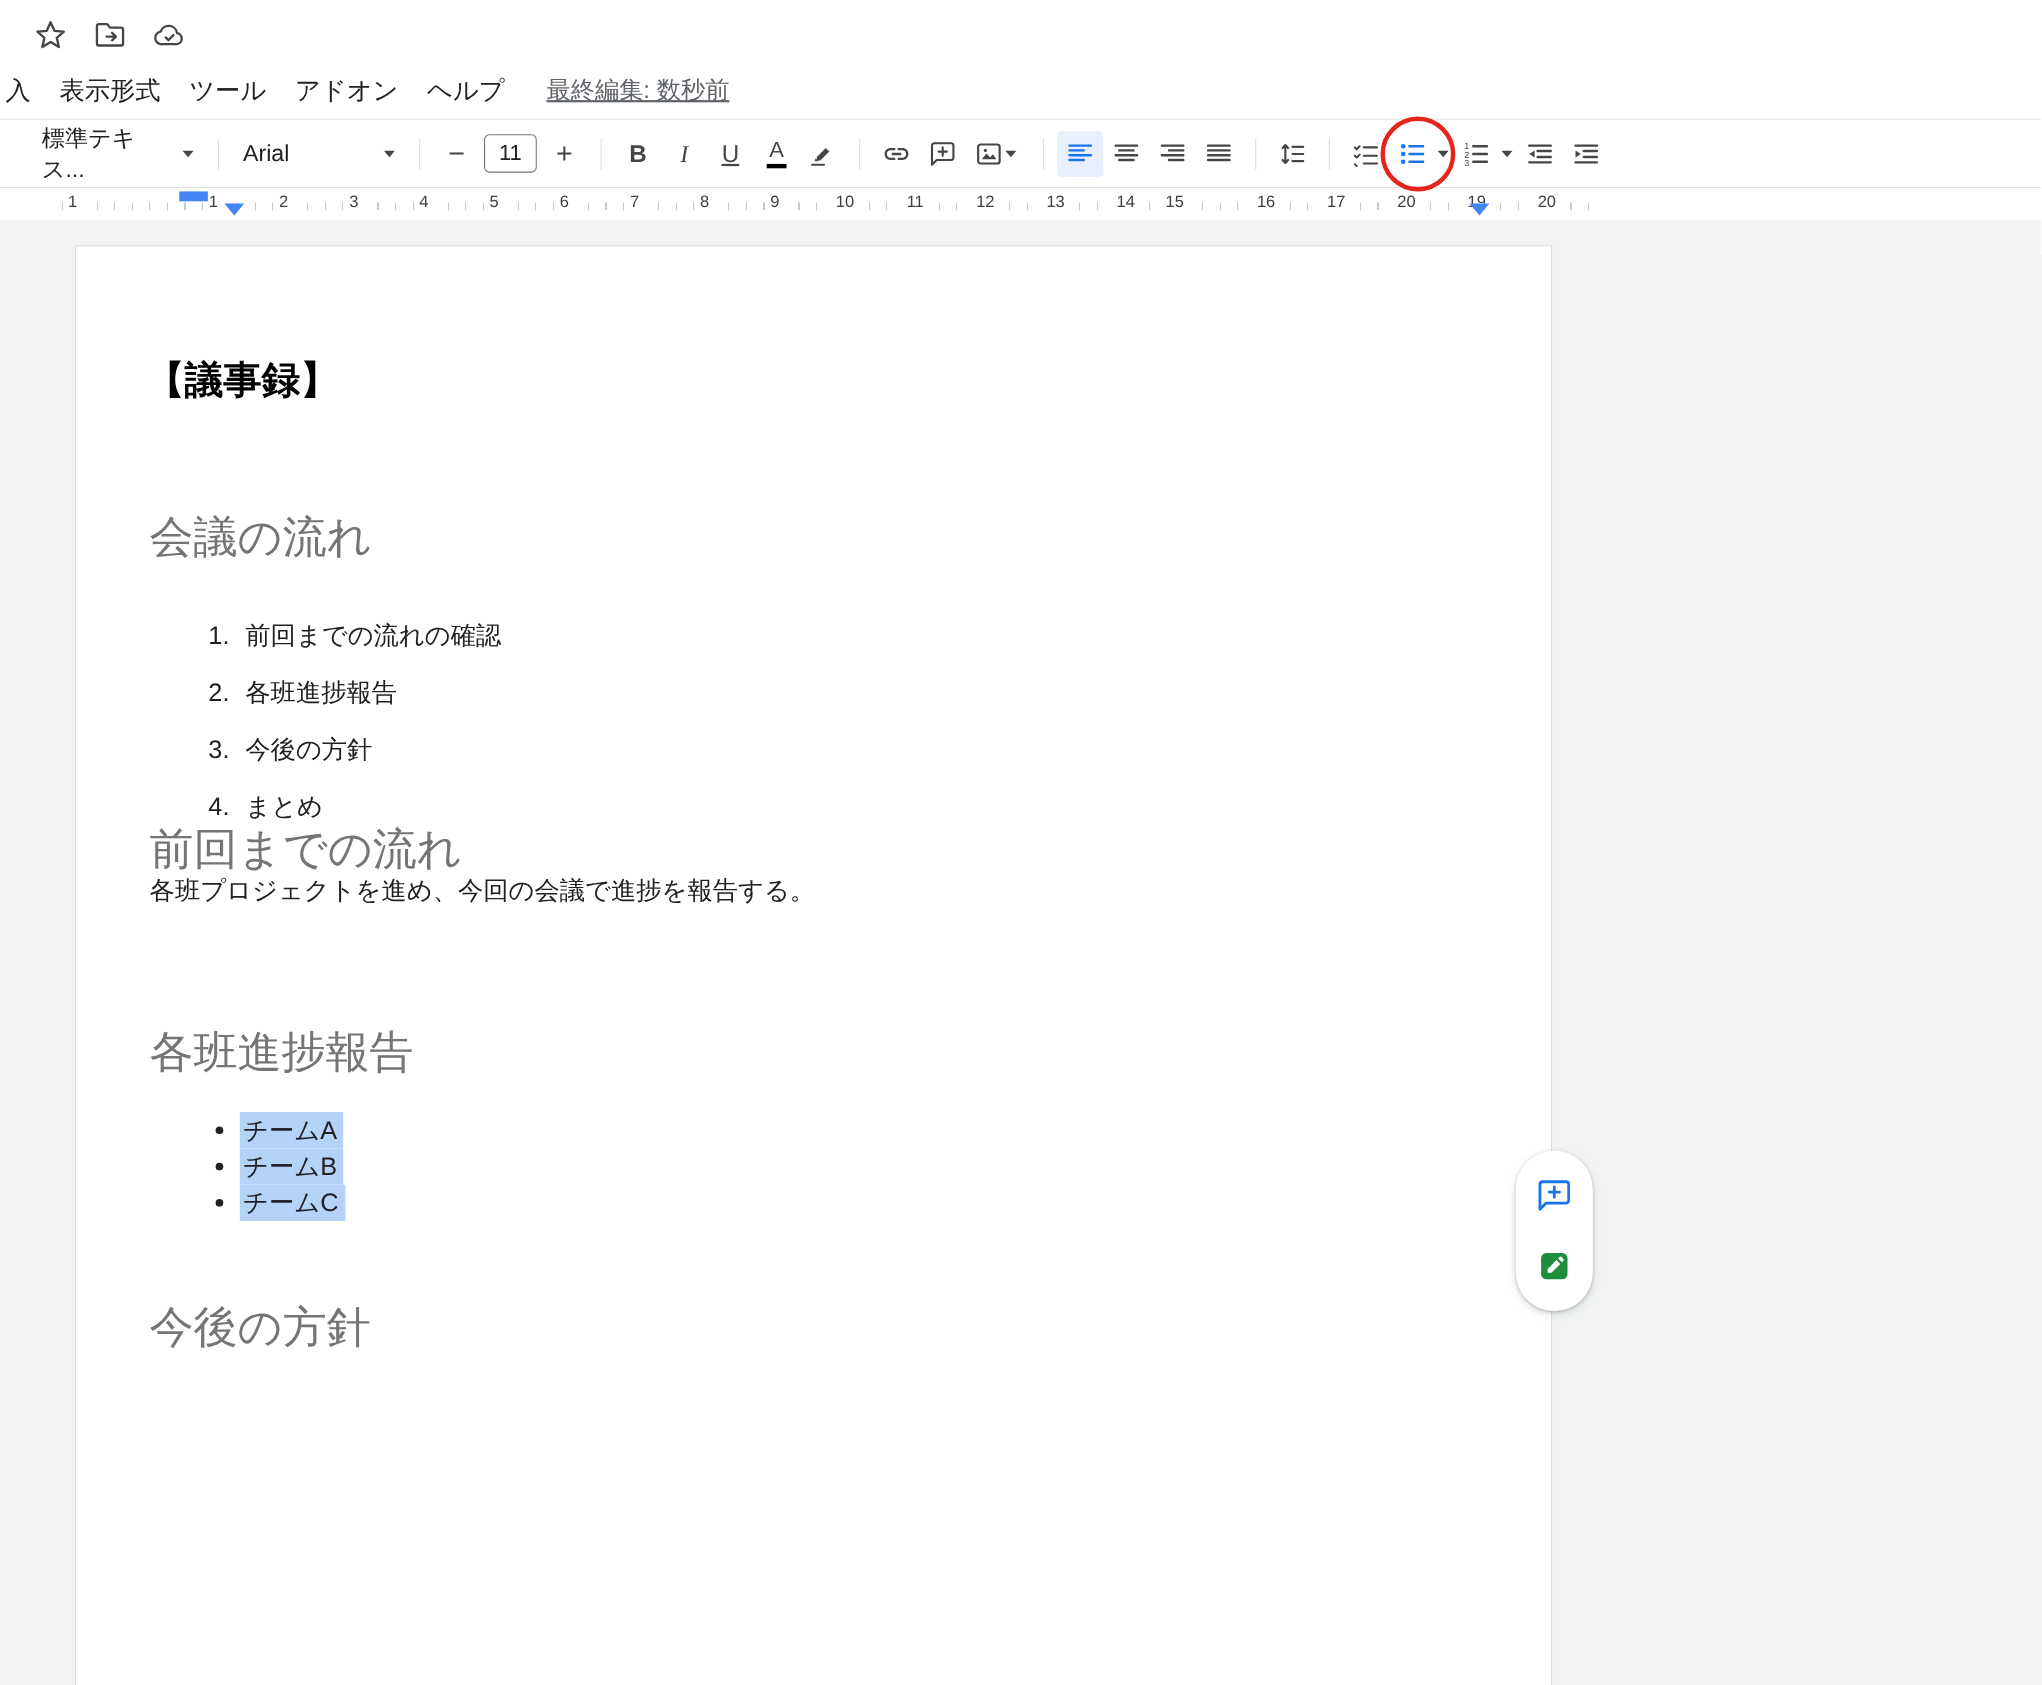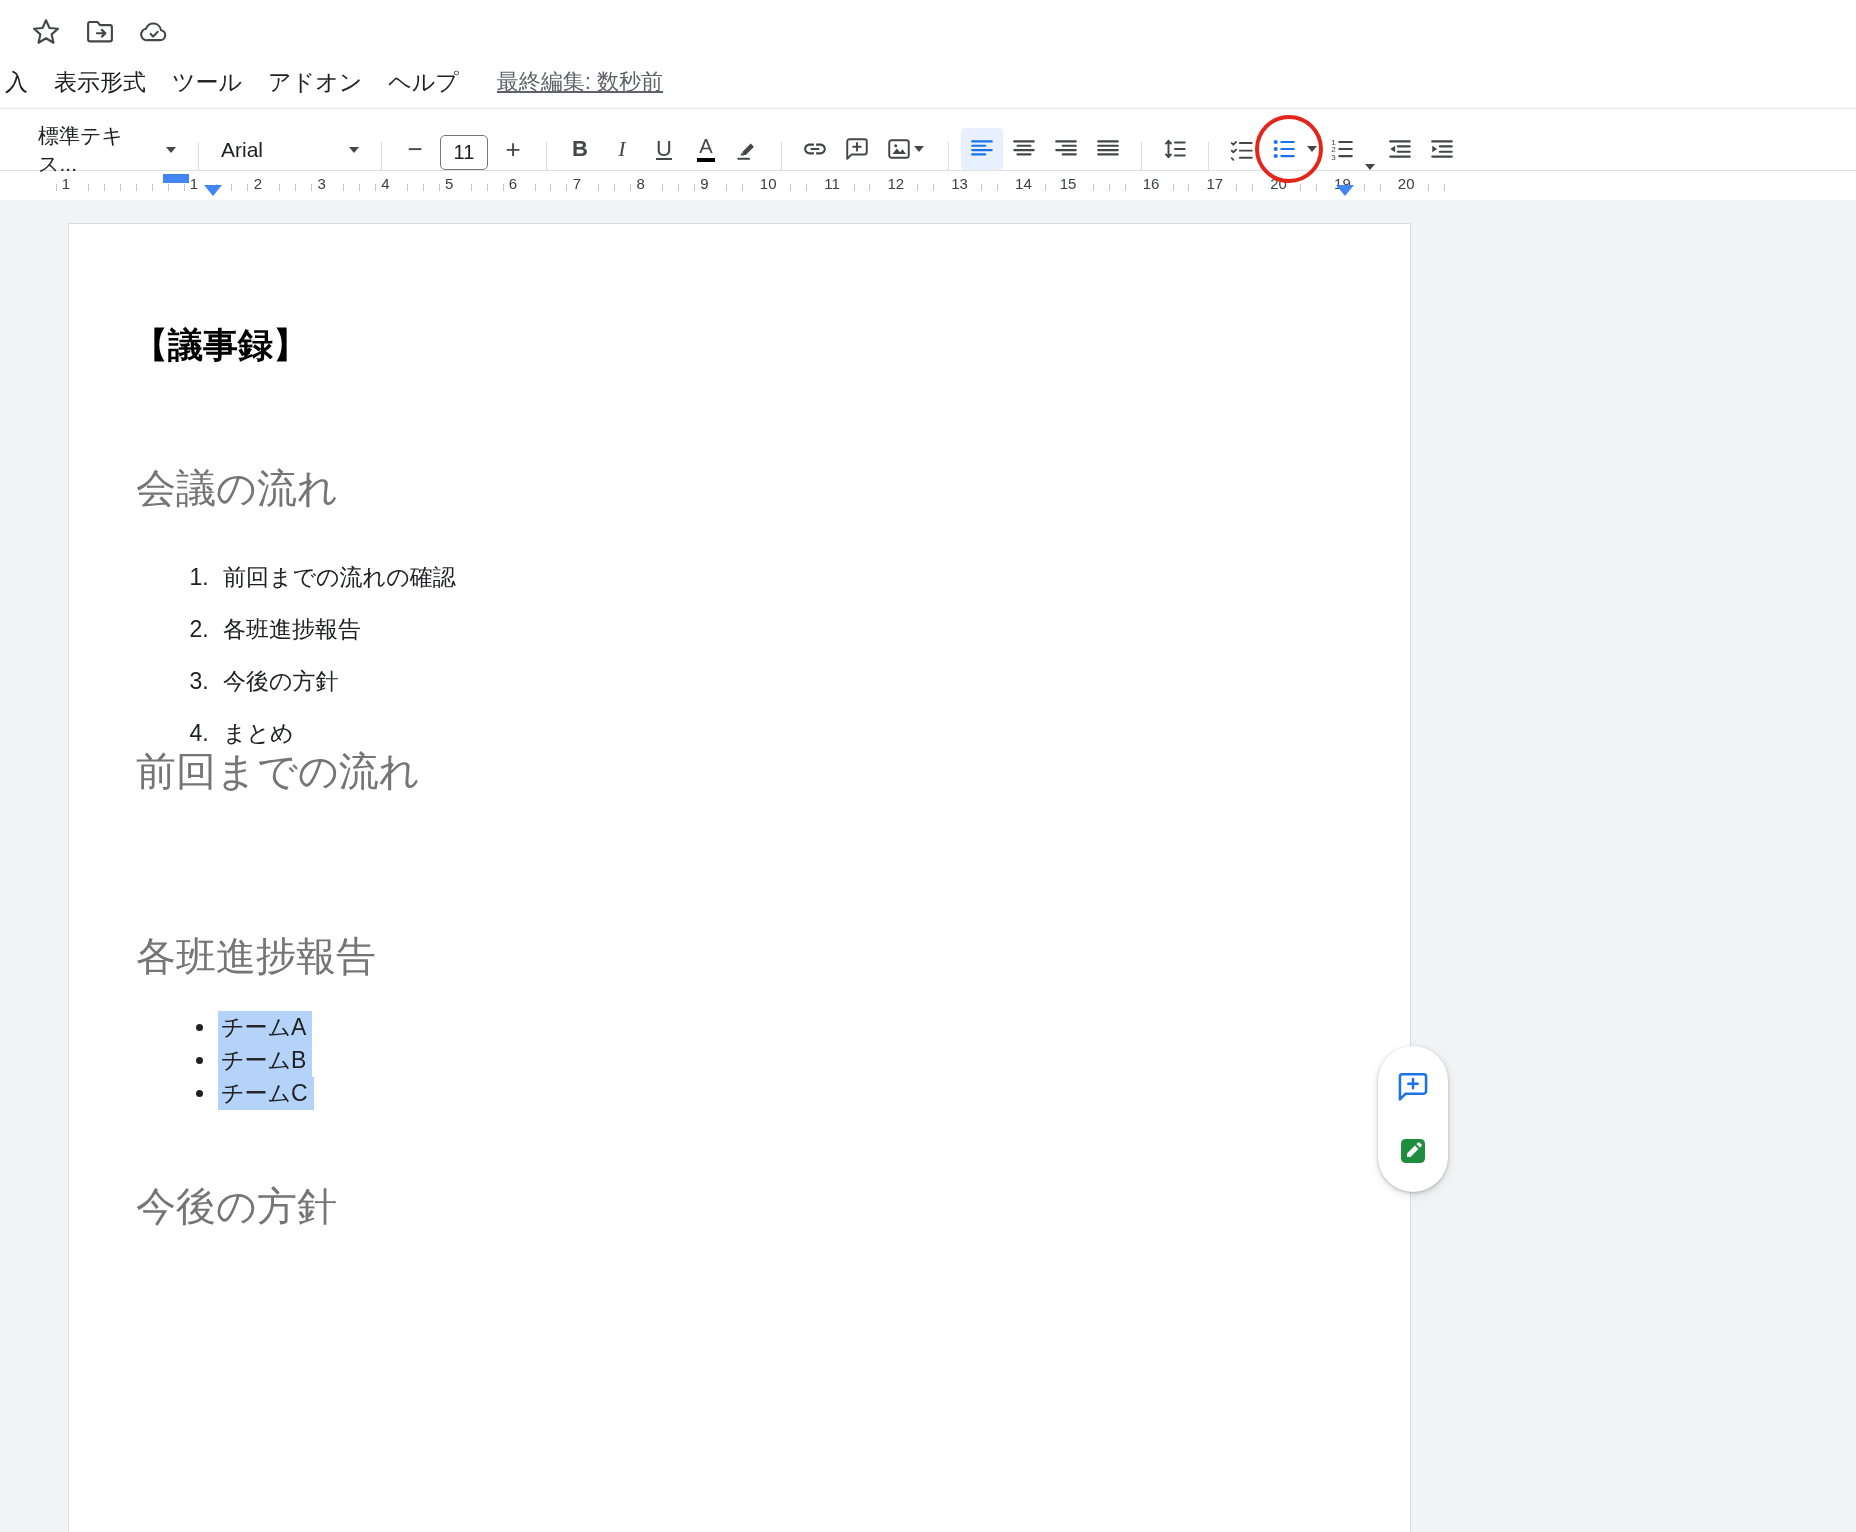--- a/index.html
+++ b/index.html
@@ -13,21 +13,21 @@
 
   
   .menubar { position:absolute; top:62px; left:0; right:0; height:40px; display:flex; align-items:center; font-size:23px; color:#202124; }
   .menu-item { margin-right:26px; cursor:pointer; white-space:nowrap; }
   .menu-item:first-child { margin-left:5px; }
   .last-edit { margin-left:12px; font-size:22px; color:#5f6368; text-decoration:underline; cursor:pointer; }
 
   
   .toolbar { position:absolute; top:108px; left:0; right:0; height:63px; background:#fff;
              border-top:1px solid #e8e8e8; border-bottom:1px solid #e0e0e0;
-             display:flex; align-items:flex-end; padding-left:28px; }
+             display:flex; align-items:center; padding-left:28px; }
   .sep { width:1px; height:28px; background:#dadce0; margin:0 12px; flex:none; }
   .tbtn { height:42px; min-width:42px; display:flex; align-items:center; justify-content:center;
           background:transparent; border:none; border-radius:4px; cursor:pointer; flex:none; color:#444746; }
   .tbtn.active { background:#e8f0fe; }
   .tb-select { display:flex; align-items:center; justify-content:space-between; height:40px; padding:0 10px;
                font-size:21px; color:#202124; cursor:pointer; flex:none; }
   .caret { width:0; height:0; border-left:5px solid transparent; border-right:5px solid transparent;
            border-top:6px solid #444746; margin-left:8px; flex:none; }
   .caret.sm { margin-left:2px; margin-right:4px; }
   .size-box { width:48px; height:35px; border:1px solid #747775; border-radius:5px; display:flex;
@@ -290,20 +290,21 @@
       <div class="doc-h h-0">会議の流れ</div>
       <ol class="doc-ol">
         <li>前回までの流れの確認</li>
         <li>各班進捗報告</li>
         <li>今後の方針</li>
         <li>まとめ</li>
       </ol>
 
       <div class="doc-h h-1">前回までの流れ</div>
       <div class="doc-p">
+        <div>各班プロジェクトを進め、今回の会議で進捗を報告する。</div>
       </div>
 
       <div class="doc-h h-2">各班進捗報告</div>
       <ul class="doc-ul">
         <li><span class="sel">チームA</span></li>
         <li><span class="sel">チームB</span></li>
         <li><span class="sel">チームC</span></li>
       </ul>
 
       <div class="doc-h h-3">今後の方針</div>

